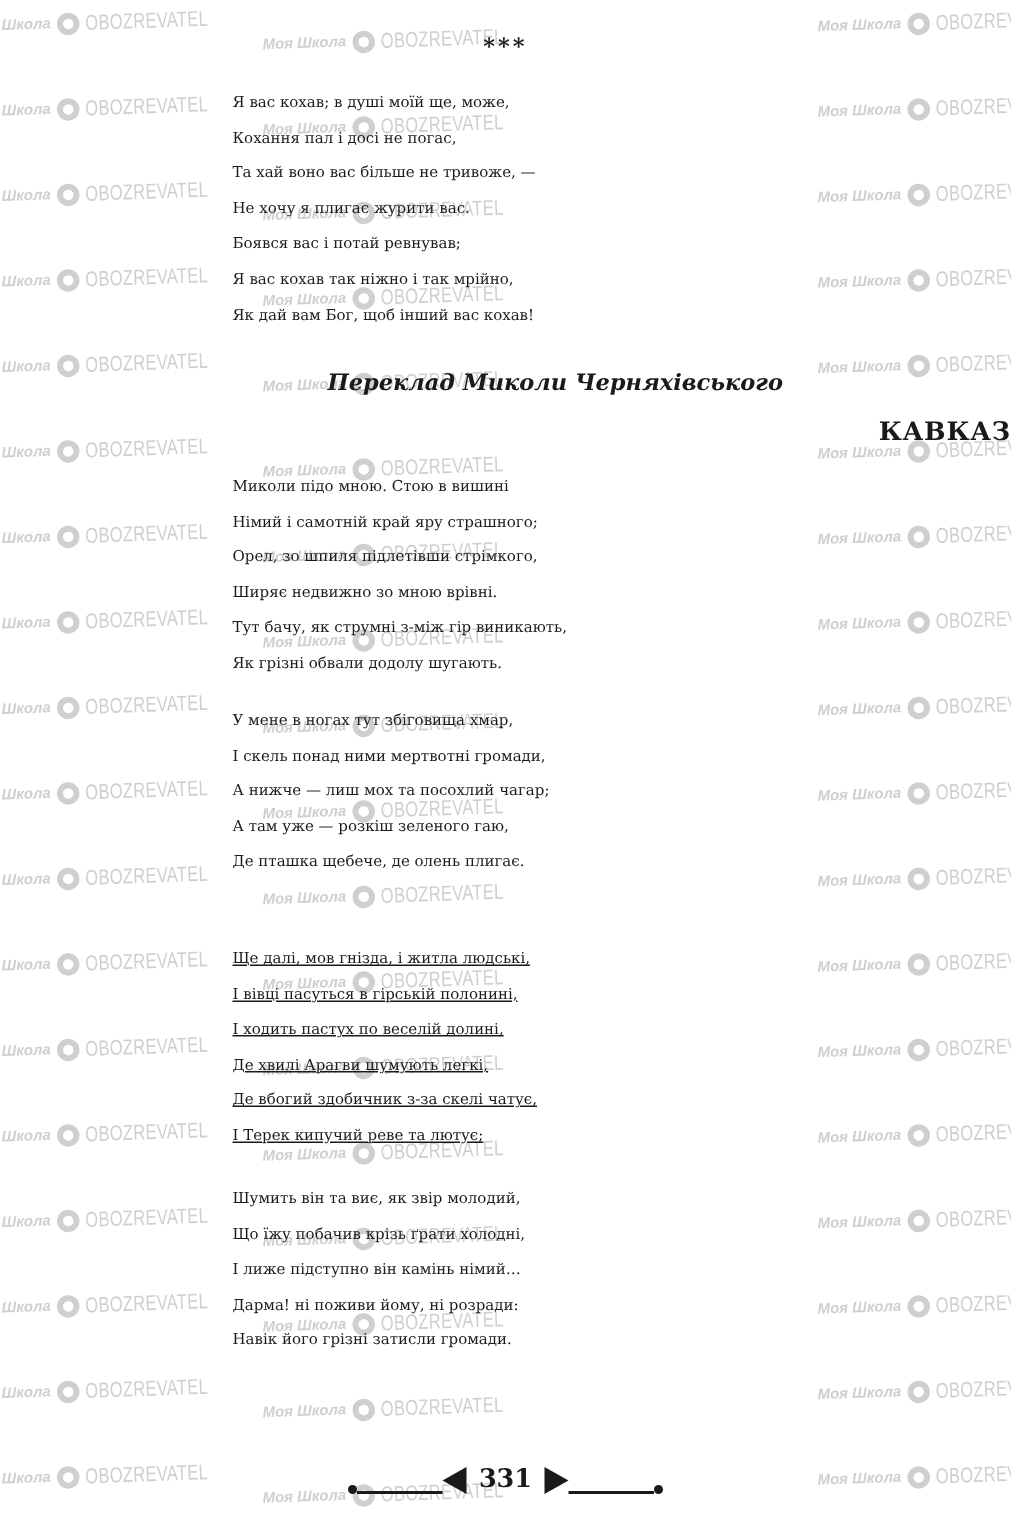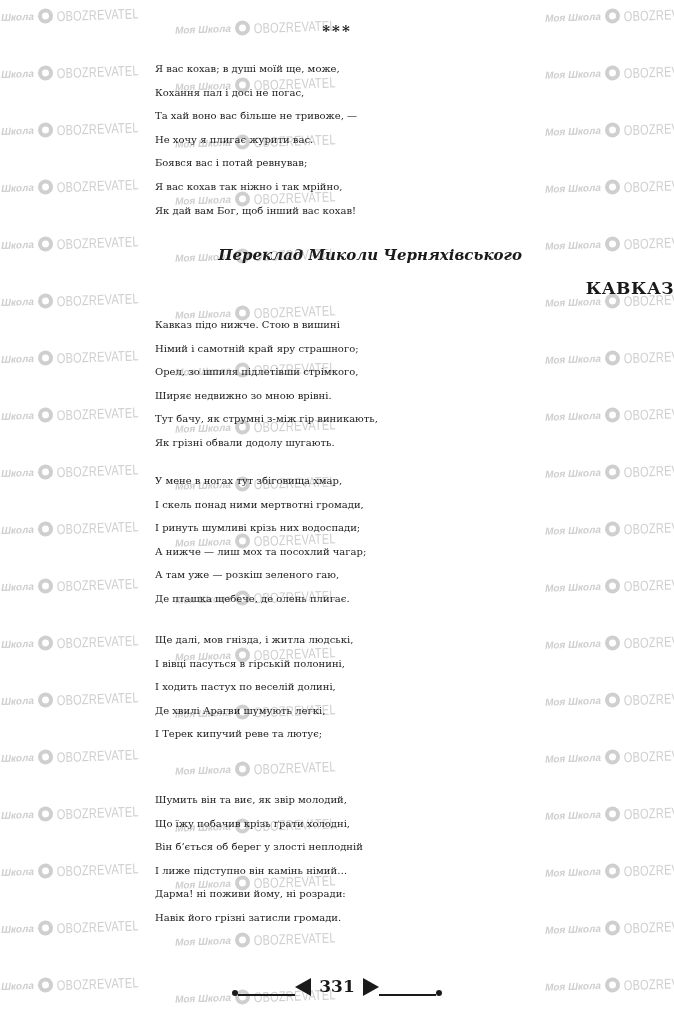--- a/index.html
+++ b/index.html
@@ -323,49 +323,48 @@
     <span class="line">Не хочу я плигає журити вас.</span>
     <span class="line">Боявся вас і потай ревнував;</span>
     <span class="line">Я вас кохав так ніжно і так мрійно,</span>
     <span class="line">Як дай вам Бог, щоб інший вас кохав!</span>
   </div>
   <div class="credit" style="top:246px; right:152px;">Переклад Миколи Черняхівського</div>
 
   <div class="title">КАВКАЗ</div>
 
   <div class="poem" style="top:313px;">
-    <span class="line">Кавказ підо нижче. Стою в вишині</span>
+    <span class="line">Миколи підо мною. Стою в вишині</span>
     <span class="line">Німий і самотній край яру страшного;</span>
     <span class="line">Орел, зо шпиля підлетівши стрімкого,</span>
     <span class="line">Ширяє недвижно зо мною врівні.</span>
     <span class="line">Тут бачу, як струмні з-між гір виникають,</span>
     <span class="line">Як грізні обвали додолу шугають.</span>
   </div>
 
   <div class="poem" style="top:469px;">
     <span class="line">У мене в ногах тут збіговища хмар,</span>
     <span class="line">І скель понад ними мертвотні громади,</span>
-    <span class="line">І ринуть шумливі крізь них водоспади;</span>
     <span class="line">А нижче — лиш мох та посохлий чагар;</span>
     <span class="line">А там уже — розкіш зеленого гаю,</span>
     <span class="line">Де пташка щебече, де олень плигає.</span>
   </div>
 
-  <div class="poem" style="top:628px;">
+  <div class="poem" style="top:628px;text-decoration:underline;">
     <span class="line">Ще далі, мов гнізда, і житла людські,</span>
     <span class="line">І вівці пасуться в гірській полонині,</span>
     <span class="line">І ходить пастух по веселій долині,</span>
     <span class="line">Де хвилі Арагви шумують легкі,</span>
+    <span class="line">Де вбогий здобичник з-за скелі чатує,</span>
     <span class="line">І Терек кипучий реве та лютує;</span>
   </div>
 
   <div class="poem" style="top:788px;">
     <span class="line">Шумить він та виє, як звір молодий,</span>
     <span class="line">Що їжу побачив крізь ґрати холодні,</span>
-    <span class="line">Він б’ється об берег у злості неплодній</span>
     <span class="line">І лиже підступно він камінь німий…</span>
     <span class="line">Дарма! ні поживи йому, ні розради:</span>
     <span class="line">Навік його грізні затисли громади.</span>
   </div>
 
   <div class="pagenum">
     <span class="pn-dot"></span>
     <span class="pn-line"></span>
     <span class="pn-arrow-l"></span>
     <span class="pn-num">331</span>

